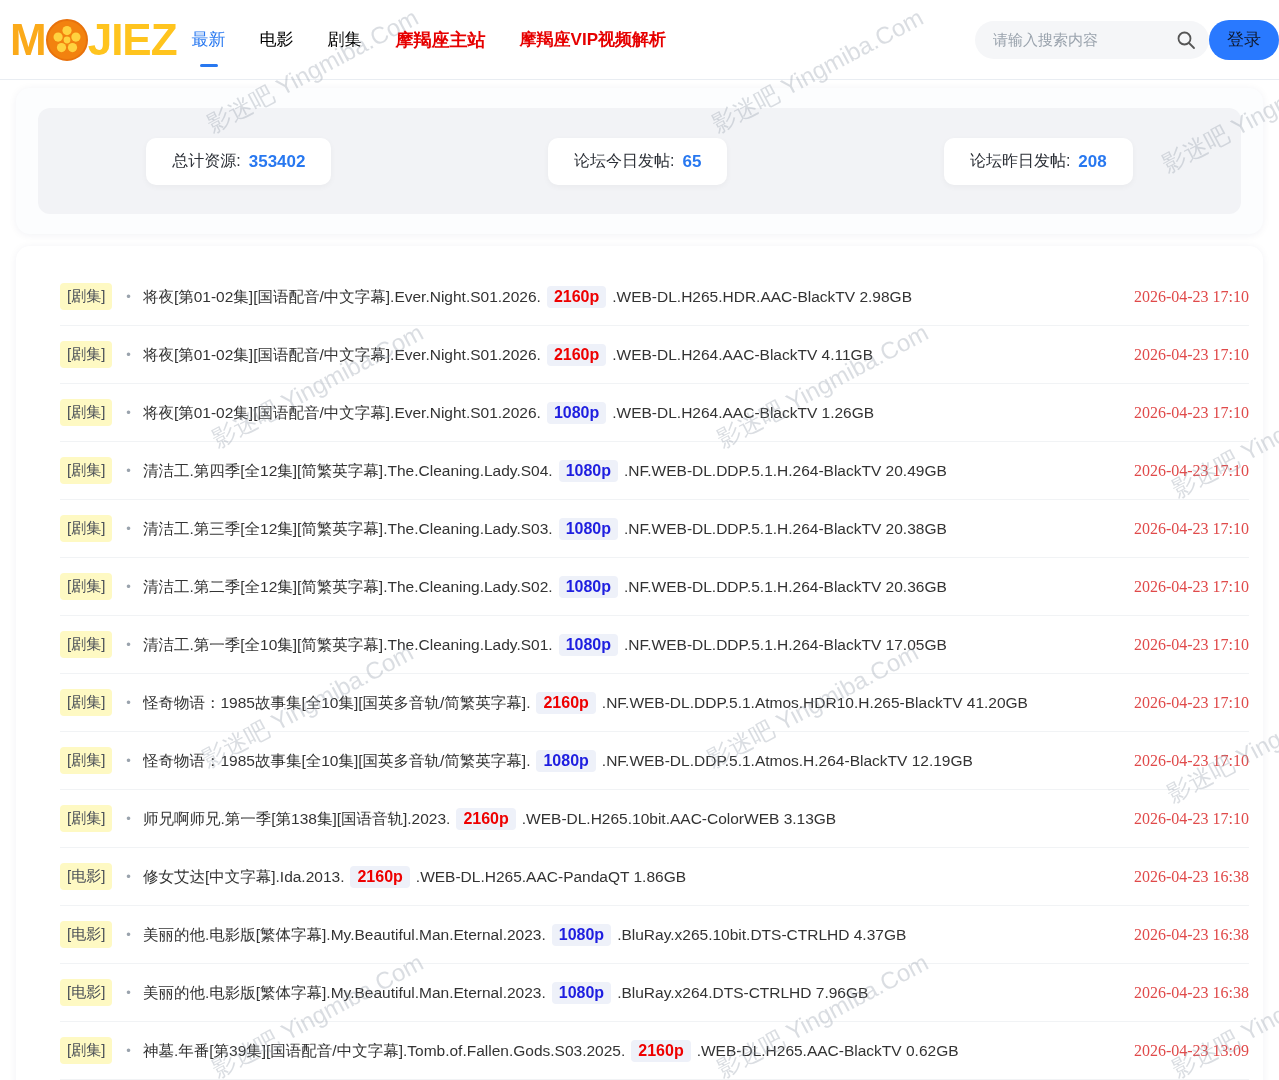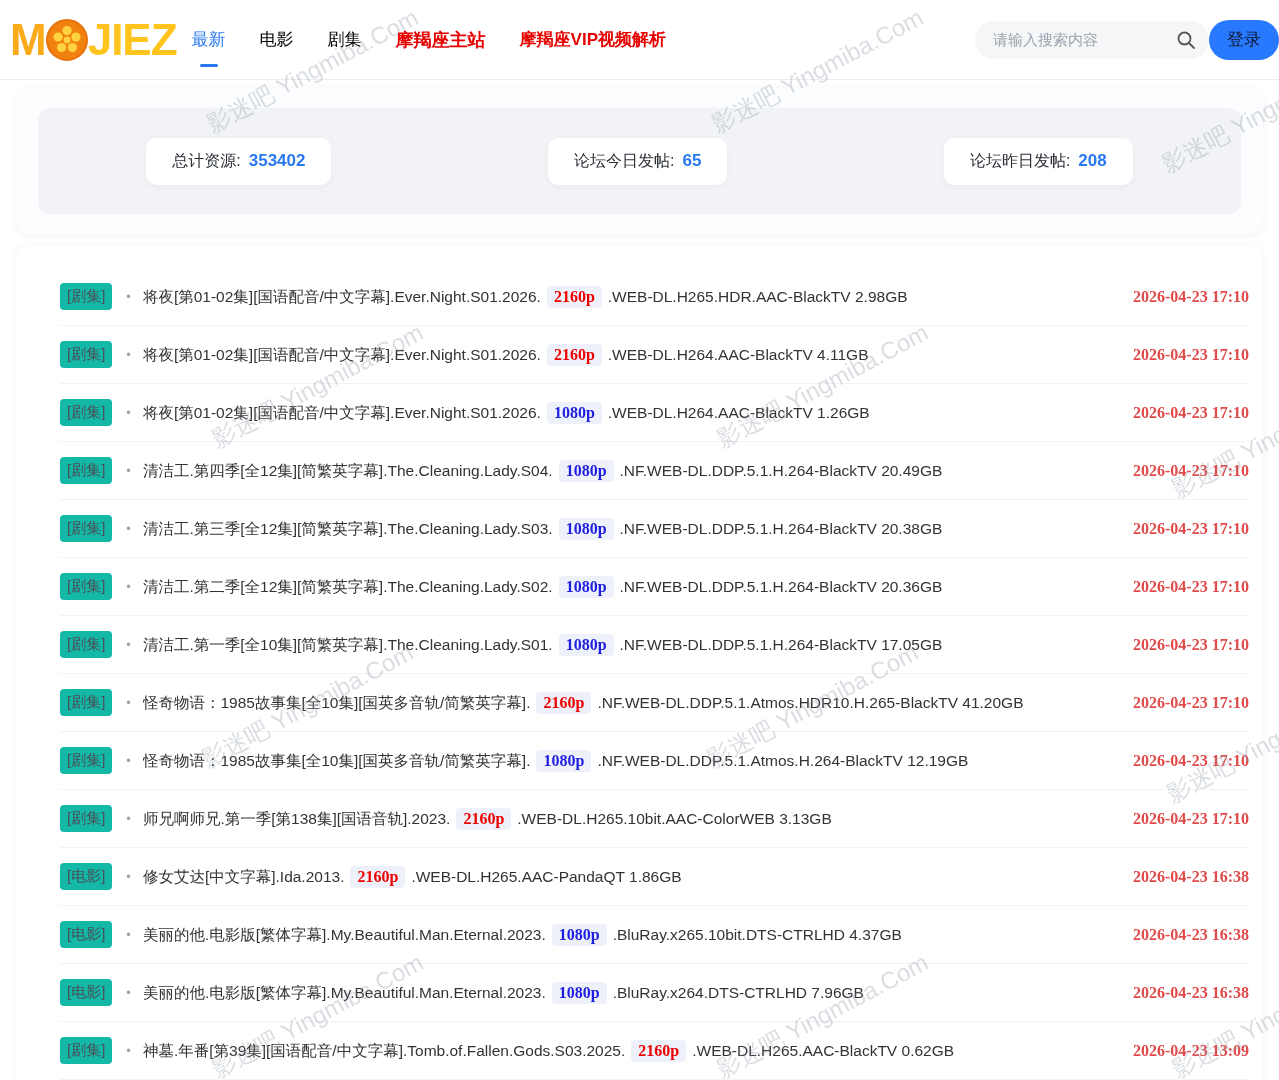--- a/index.html
+++ b/index.html
@@ -43,45 +43,45 @@
     margin:8px 16px 12px; background:#fcfdfe; border-radius:14px;
     box-shadow:0 1px 8px rgba(20,40,80,.06); padding:20px 22px; position:relative; z-index:1;
   }
   .stats-inner {
     background:#f2f3f6; border-radius:12px; height:106px;
     display:flex; align-items:center; justify-content:space-around;
   }
   .stat-pill {
     background:#fff; border-radius:10px; padding:13px 26px;
     font-size:16px; color:#2b2f36; box-shadow:0 2px 6px rgba(0,0,0,.04);
-    display:flex; gap:8px; align-items:flex-start; white-space:nowrap;
+    display:flex; gap:8px; align-items:flex-end; white-space:nowrap;
   }
   .stat-value { color:var(--accent-blue,#2878f0); font-weight:700; font-size:17px; }
   
   .list-card {
     margin:0 16px; background:#fff; border-radius:14px 14px 0 0;
     box-shadow:0 1px 8px rgba(20,40,80,.06);
     padding:22px 14px 0 44px; height:840px; position:relative; z-index:1;
   }
   .row {
     display:flex; align-items:center; justify-content:space-between;
     height:58px; border-bottom:1px solid #f1f3f5; cursor:pointer;
   }
   .row-left { display:flex; align-items:center; min-width:0; }
-  .tag { background:#14b8a6; color:#4a4f57; border-radius:4px; padding:4px 7px; font-size:15px; flex:none; }
+  .tag { background:#fef9c3; color:#4a4f57; border-radius:4px; padding:4px 7px; font-size:15px; flex:none; }
   .bullet { color:#9aa3ad; margin:0 12px 0 14px; font-size:13px; }
   .title { font-size:15.5px; color:#333; white-space:nowrap; text-decoration:none; overflow:hidden; }
   .quality {
     font-weight:700; font-size:16px; padding:2px 7px; border-radius:4px;
-    background:#eef1f9; margin:0 6px; display:inline-block;font-family:Liberation Serif, serif;
+    background:#eef1f9; margin:0 6px; display:inline-block;
   }
   .q-red  { color:var(--quality-2160,#ee0000); }
   .q-blue { color:var(--quality-1080,#1e1ee0); }
   .date {
-    font-family:"Liberation Serif", serif; font-weight:700; font-size:16px;
+    font-family:"Liberation Serif", serif; font-weight:400; font-size:16px;
     color:var(--date-red,#e04a4a); flex:none; margin-left:16px; white-space:nowrap;
   }
   
   .watermarks { position:absolute; inset:0; pointer-events:none; z-index:6; }
   .wm {
     position:absolute; font-size:24px; color:#8f99a6; opacity:.32;
     transform:rotate(-28deg); white-space:nowrap;
   }
 </style>
 </head>

